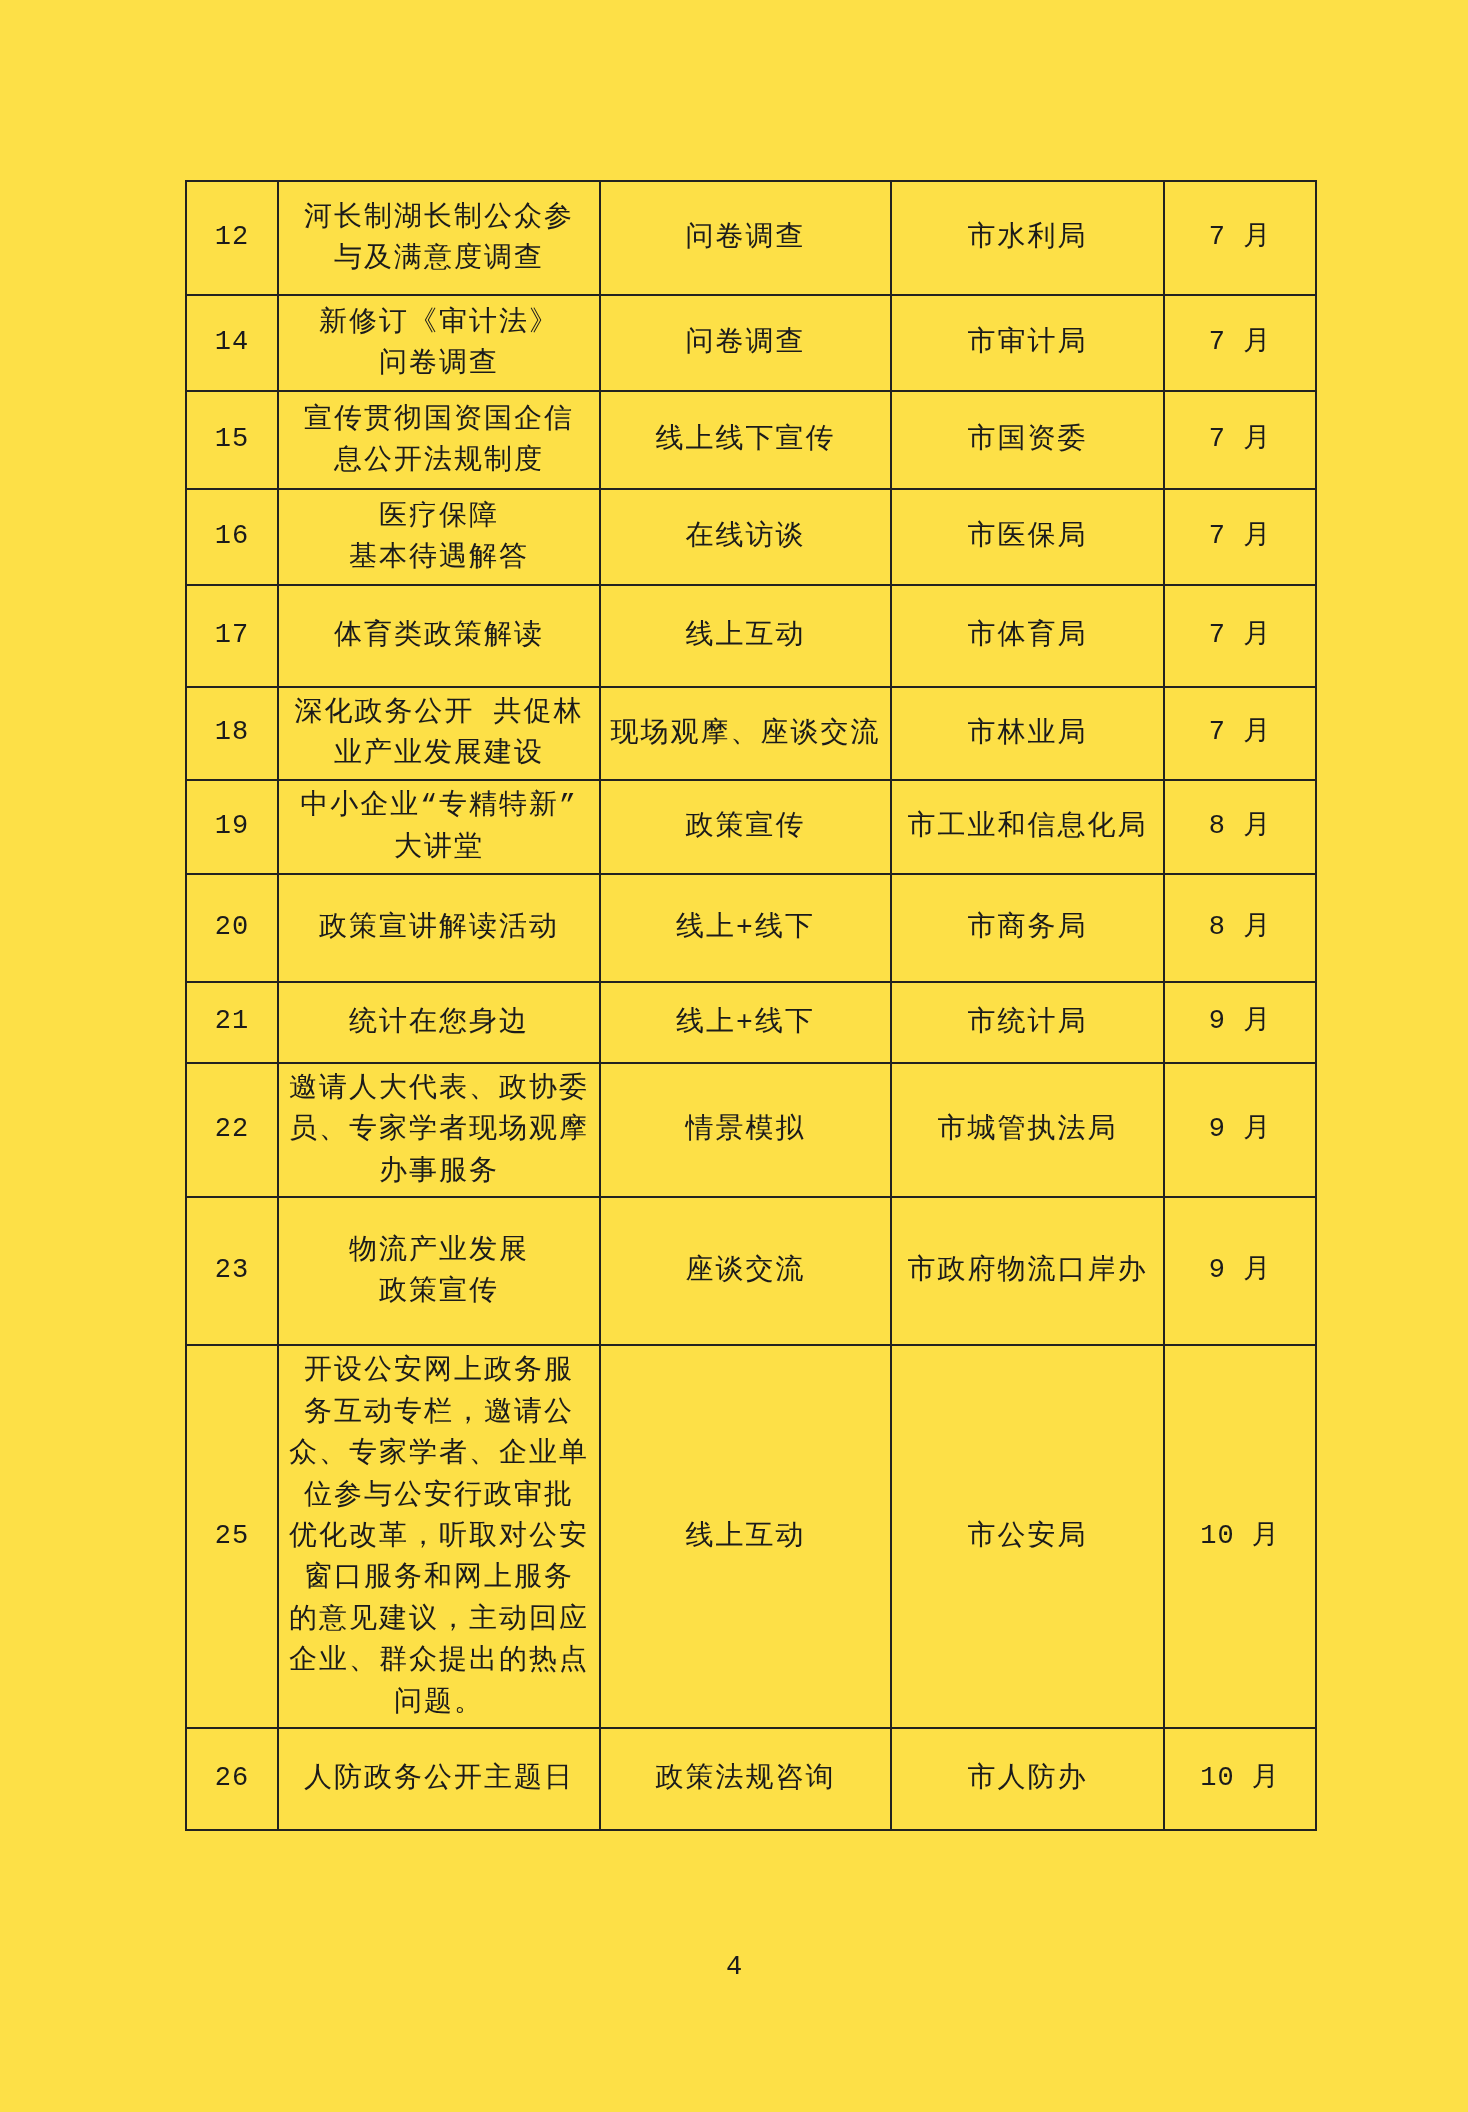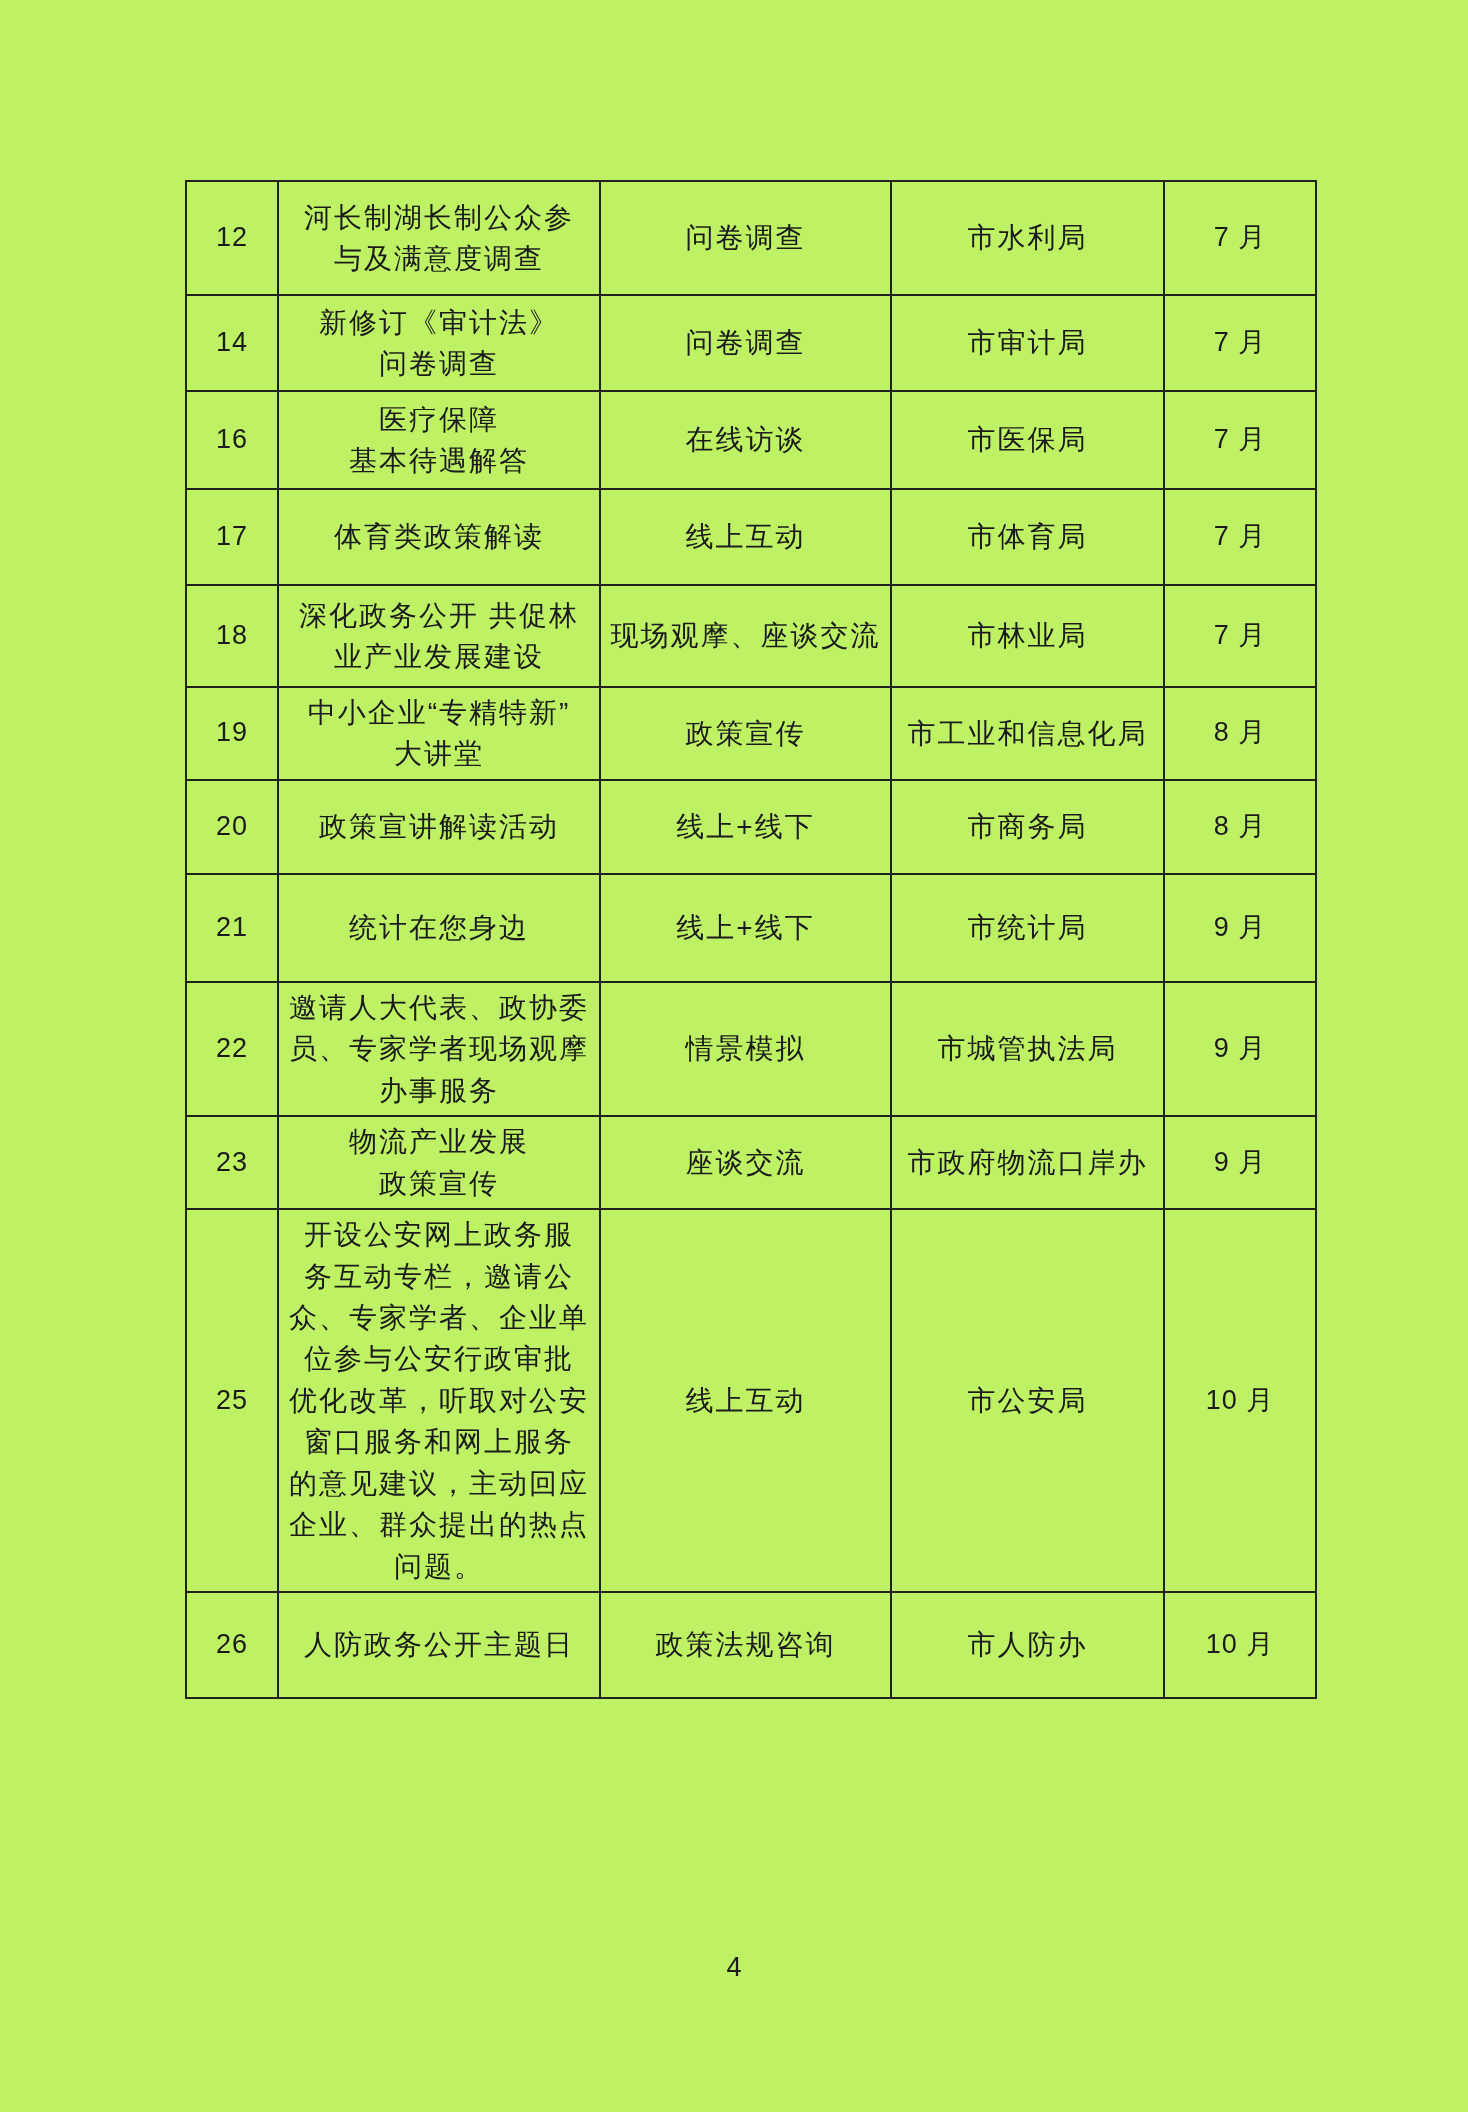--- a/index.html
+++ b/index.html
@@ -5,23 +5,23 @@
   html, body {
     margin: 0;
     padding: 0;
     background: #e8e8e8;
   }
   .page {
     position: relative;
     width: 1468px;
     height: 2112px;
     margin: 0 auto;
-    background: #bef264;
+    background: #fde047;
     overflow: hidden;
-    font-family: Liberation Sans, sans-serif;
+    font-family: Liberation Mono, monospace;
     color: #1b1b1b;
   }
   table.doc-table {
     position: absolute;
     left: 185px;
     top: 180px;
     width: 1130px;
     border-collapse: collapse;
     table-layout: fixed;
   }
@@ -96,20 +96,28 @@
       </tr>
       <tr>
         <td class="cell-no">14</td>
         <td class="cell-name">新修订《审计法》
 问卷调查</td>
         <td class="cell-format">问卷调查</td>
         <td class="cell-dept">市审计局</td>
         <td class="cell-month">7 月</td>
       </tr>
       <tr>
+        <td class="cell-no">15</td>
+        <td class="cell-name">宣传贯彻国资国企信
+息公开法规制度</td>
+        <td class="cell-format">线上线下宣传</td>
+        <td class="cell-dept">市国资委</td>
+        <td class="cell-month">7 月</td>
+      </tr>
+      <tr>
         <td class="cell-no">16</td>
         <td class="cell-name">医疗保障
 基本待遇解答</td>
         <td class="cell-format">在线访谈</td>
         <td class="cell-dept">市医保局</td>
         <td class="cell-month">7 月</td>
       </tr>
       <tr>
         <td class="cell-no">17</td>
         <td class="cell-name">体育类政策解读</td>

